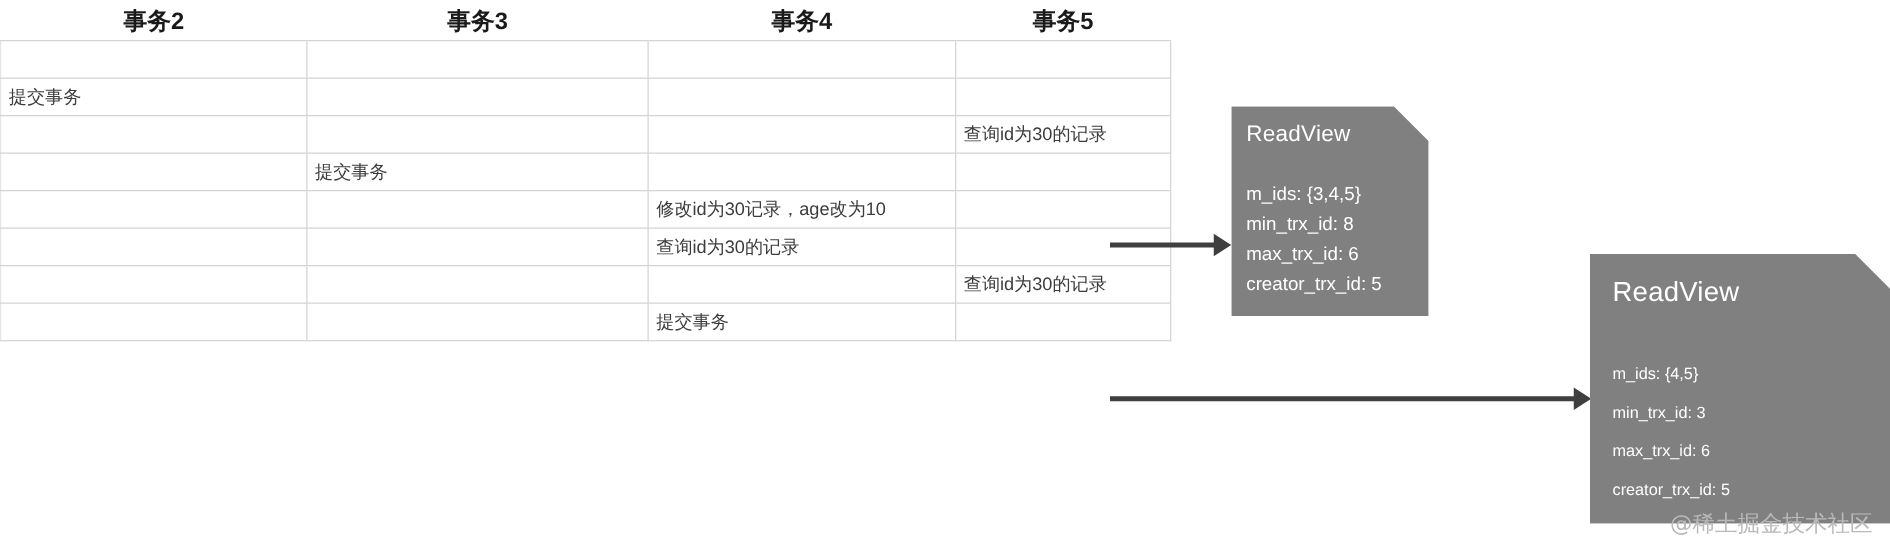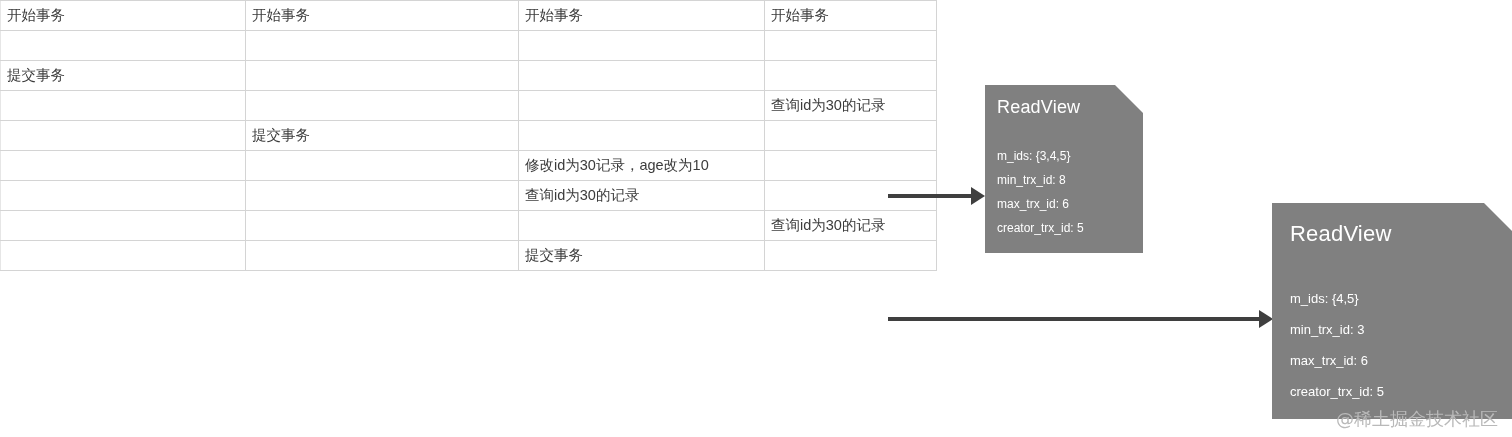--- a/index.html
+++ b/index.html
@@ -102,21 +102,21 @@
   }
 
   #readview-1 {
     left: 985px;
     top: 85px;
     width: 158px;
     height: 168px;
     padding: 12px 0 0 12px;
   }
   #readview-1 .readview-title { font-size: 18px; }
-  #readview-1 .readview-lines { margin-top: 26px; font-size: 12px; line-height: 24px; }
+  #readview-1 .readview-lines { margin-top: 26px; font-size: 15px; line-height: 24px; }
 
   #readview-2 {
     left: 1272px;
     top: 203px;
     width: 240px;
     height: 216px;
     padding: 18px 0 0 18px;
   }
   #readview-2 .readview-title { font-size: 22px; }
   #readview-2 .readview-lines { margin-top: 36px; font-size: 13px; line-height: 31px; }
@@ -131,27 +131,27 @@
     white-space: nowrap;
     font-family: "DejaVu Sans", "Liberation Sans", sans-serif;
     margin-top: 16px;
   }
 </style>
 </head>
 <body>
 
 <table id="txn-table">
   <tbody>
-
-    <tr class="body-row">
-      <td class="c0">开始事务</td>
-      <td class="c1">开始事务</td>
-      <td class="c2">开始事务</td>
-      <td class="c3">开始事务</td>
-    </tr>
+    <tr class="header-row">
+      <td class="c0 corner-cell">事务2</td>
+      <td class="c1">事务3</td>
+      <td class="c2">事务4</td>
+      <td class="c3 hdr-last">事务5</td>
+    </tr>
+
     <tr class="body-row">
       <td class="c0"></td>
       <td class="c1"></td>
       <td class="c2"></td>
       <td class="c3"></td>
     </tr>
     <tr class="body-row">
       <td class="c0">提交事务</td>
       <td class="c1"></td>
       <td class="c2"></td>

